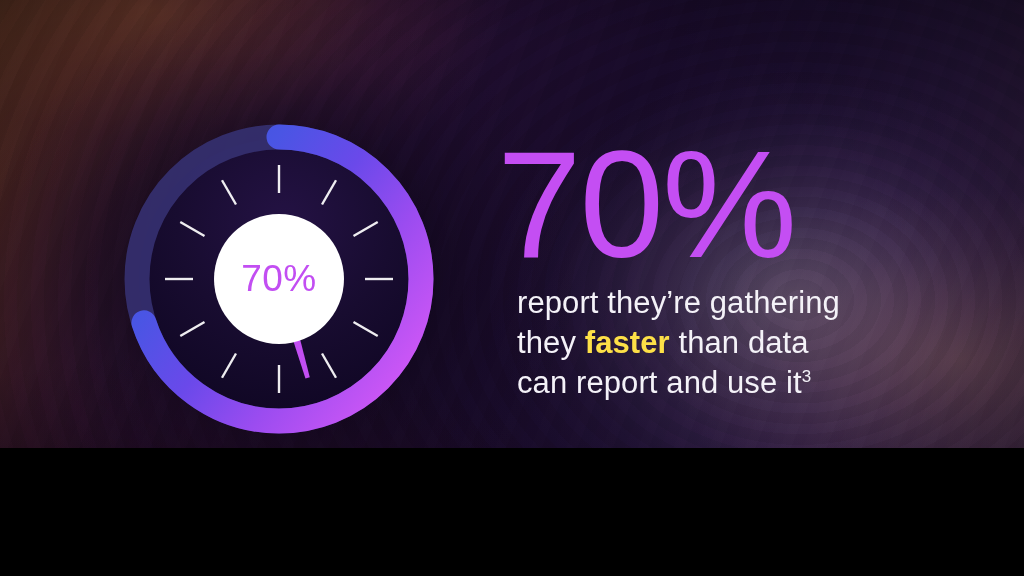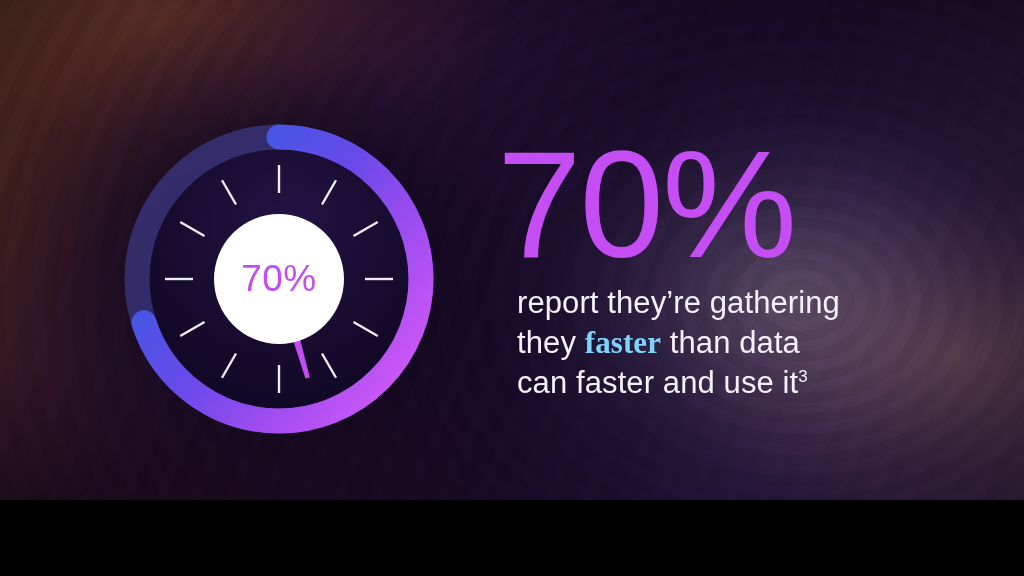--- a/index.html
+++ b/index.html
@@ -3,21 +3,21 @@
 <meta charset="utf-8">
 <style>
   html, body {
     margin: 0;
     padding: 0;
     background: #000;
   }
   #stage {
     position: relative;
     width: 1024px;
-    height: 500px;
+    height: 448px;
     overflow: hidden;
     font-family: "Liberation Sans", sans-serif;
     background: #140a1e;
   }
 
   
   .bg-layer {
     position: absolute;
     inset: 0;
     pointer-events: none;
@@ -152,23 +152,22 @@
   .copy-line {
     font-size: 31px;
     line-height: 1.30;
     font-weight: 400;
     color: #f4f2f8;
     letter-spacing: 0.1px;
     white-space: nowrap;
     margin-left: 20px;
   }
   .emph {
-    color: #7dd3fc;
+    color: #fde047;
     font-weight: 700;
-    font-family: Liberation Serif, serif;
   }
   .footnote-ref {
     font-size: 17px;
     vertical-align: super;
     line-height: 0;
     color: #f4f2f8;
   }
 </style>
 </head>
 <body>
@@ -263,18 +262,18 @@
 
     <div class="copy-line">
       <span>report they’re gathering</span>
     </div>
 
     <div class="copy-line">
       <span>they </span><span class="emph">faster</span><span> than data</span>
     </div>
 
     <div class="copy-line">
-      <span>can faster and use it</span><span class="footnote-ref">3</span>
+      <span>can report and use it</span><span class="footnote-ref">3</span>
     </div>
 
   </div>
 
 </div>
 
 </body></html>

